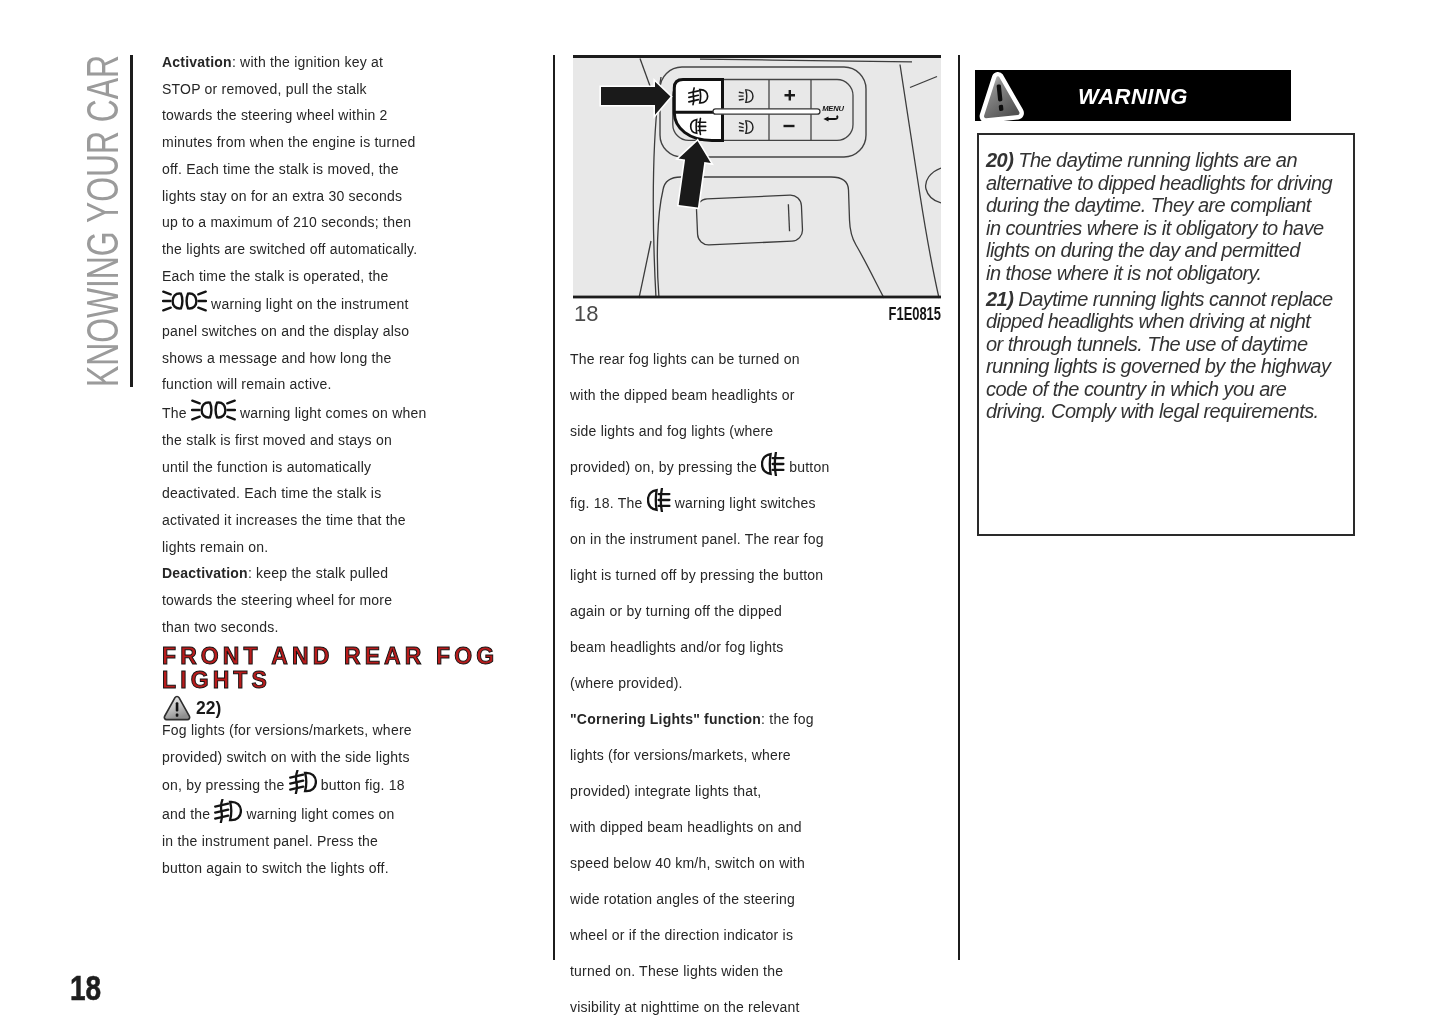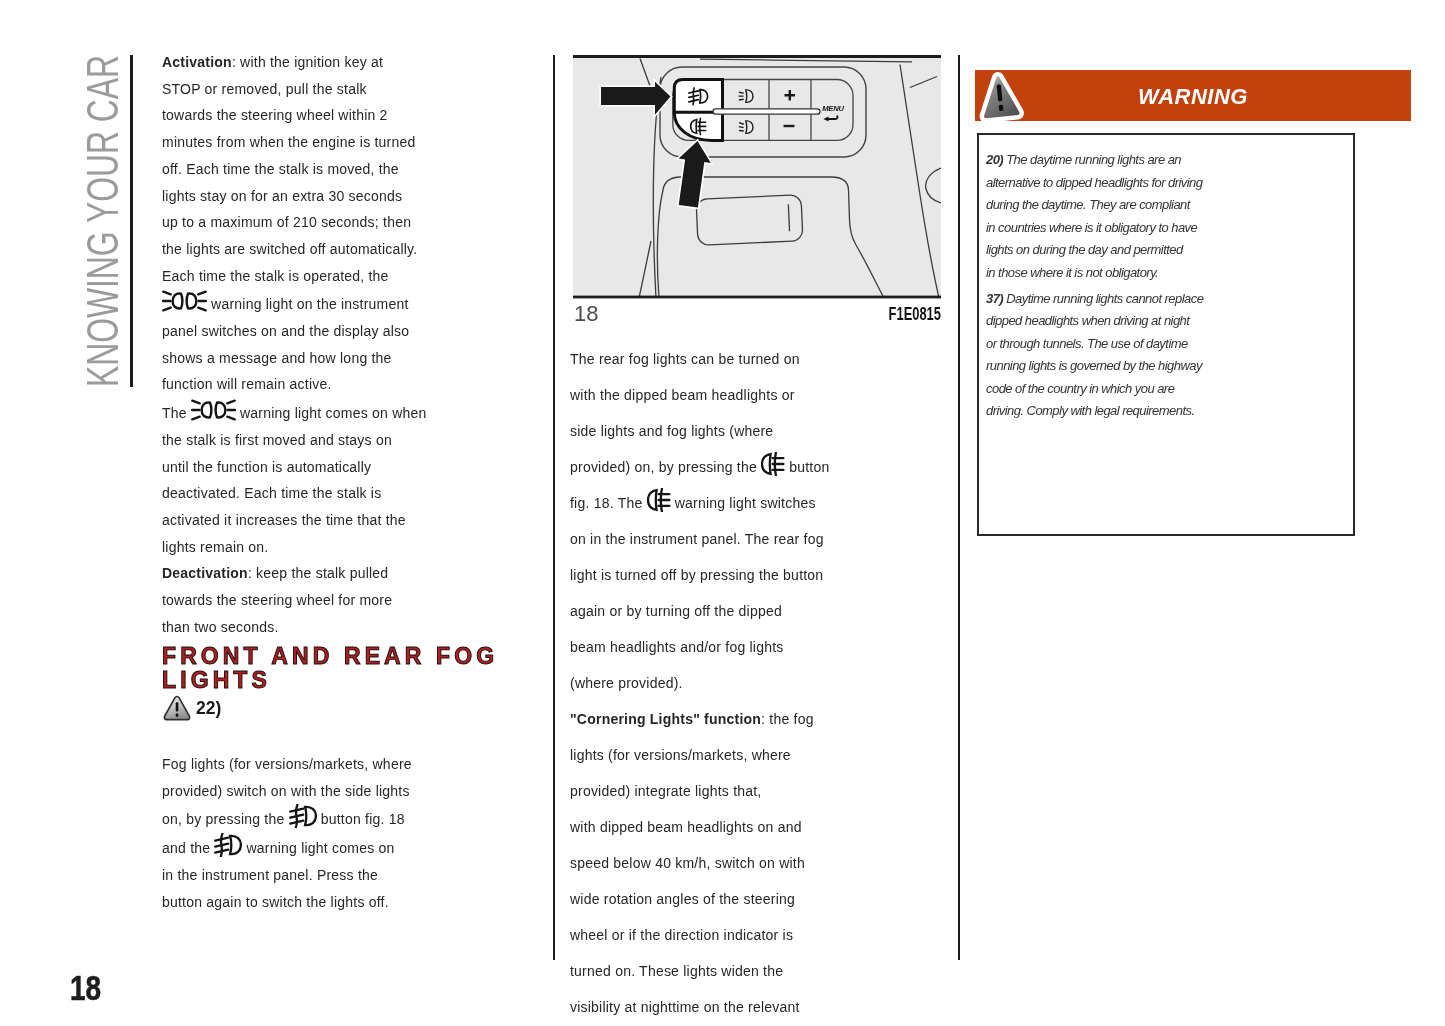--- a/index.html
+++ b/index.html
@@ -8,25 +8,25 @@
   .abs{position:absolute;}
   .body-txt{font-size:14px;line-height:26.7px;color:#262626;letter-spacing:0.22px;}
   .ic{display:inline-block;vertical-align:-4px;}
   .sidebar{left:86px;top:55px;width:34px;height:332px;}
   .sidebar span{position:absolute;left:50%;top:50%;transform:translate(-50%,-50%) rotate(-90deg) scaleX(0.708);
       white-space:nowrap;font-size:45px;color:#9b9b9b;letter-spacing:0px;}
   .sideline{left:130px;top:55px;width:3px;height:332px;background:#1c1c1c;}
   .divider{width:2px;background:#1c1c1c;top:55px;height:905px;}
   .heading{font-size:23px;line-height:23.5px;font-weight:bold;color:#b91c1c;letter-spacing:4.1px;-webkit-text-stroke:0.95px #111;}
   .pagenum{left:70px;top:968px;font-size:35px;font-weight:bold;color:#1e1e1e;letter-spacing:0px;transform:scaleX(0.8);transform-origin:0 0;-webkit-text-stroke:0.6px #1e1e1e;}
-  .warnbar{left:975px;top:70px;width:436px;height:51px;background:#c2410c;}
+  .warnbar{left:975px;top:70px;width:316px;height:51px;background:#000000;}
   .warnbar span{position:absolute;left:0;right:0;top:13.5px;text-align:center;
       font-size:22px;font-weight:bold;font-style:italic;color:#fff;letter-spacing:0.5px;}
   .warnbox{left:977px;top:133px;width:374px;height:399px;border:2px solid #2a2a2a;}
-  .warntxt{font-size:13px;line-height:22.5px;font-style:italic;color:#333;letter-spacing:-0.55px;}
+  .warntxt{font-size:20px;line-height:22.5px;font-style:italic;color:#333;letter-spacing:-0.55px;}
   .warntxt p{margin:0 0 4px 0;}
   .warntxt b{font-style:italic;}
   .cap18{left:574px;top:301px;font-size:22px;color:#4a4a4a;}
   .capcode{left:741px;top:303px;width:200px;text-align:right;font-size:19px;font-weight:bold;color:#141414;transform:scaleX(0.68);transform-origin:100% 0;}
 </style>
 </head>
 <body>
 <div class="abs sidebar">
     <span>KNOWING YOUR CAR</span>
   </div>
@@ -77,21 +77,21 @@
           <stop offset="0" stop-color="#f2f2f2"></stop>
           <stop offset="0.55" stop-color="#c4c4c4"></stop>
           <stop offset="1" stop-color="#8f8f8f"></stop>
         </linearGradient>
       </defs>
       <path d="M12.4,2.6 C13.3,1.1 15.7,1.1 16.6,2.6 L27.3,21.2 C28.2,22.7 27.1,24.6 25.3,24.6 L3.7,24.6 C1.9,24.6 0.8,22.7 1.7,21.2 Z" fill="url(#gs)" stroke="#2e2e2e" stroke-width="1.7"></path>
       <rect x="13.2" y="7.2" width="2.7" height="9.3" rx="1" fill="#111"></rect>
       <rect x="13.2" y="18.6" width="2.7" height="3.1" rx="0.8" fill="#111"></rect>
     </svg></div>
 <div class="abs" style="left:196px;top:698px;font-size:17.5px;font-weight:bold;color:#1a1a1a;">22)</div>
-<div class="abs body-txt" style="left:162px;top:751px;width:390px;">
+<div class="abs body-txt" style="left:162px;top:717px;width:390px;">
 Fog lights (for versions/markets, where<br>
 provided) switch on with the side lights<br>
 on, by pressing the <svg class="ic icf" width="28" height="24" viewBox="0 0 28 24">
       <g stroke="#141414" stroke-width="2.3" fill="none" stroke-linecap="round">
         <path d="M8.4,0.6 C7,4.2 6.7,8.1 7.4,12 C8.1,15.9 8.1,19.9 6.9,23.4"></path>
         <path d="M1.2,7.6 L14.2,4.6 M1.2,13.6 L14.2,10.6 M1.2,19.6 L14.2,16.6"></path>
         <path d="M16.1,2.9 C16.9,5.9 17.3,8.9 17.3,12 C17.3,15.1 16.9,18.1 16.1,21.1 C23,21.7 26.9,17.4 26.9,12 C26.9,6.6 23,2.3 16.1,2.9 Z"></path>
       </g>
     </svg> button fig. 18<br>
 and the <svg class="ic icf" width="28" height="24" viewBox="0 0 28 24">
@@ -227,21 +227,21 @@
       </g>
     </svg></div>
 <div class="abs warnbox"></div>
 <div class="abs warntxt" style="left:986px;top:149px;width:366px;">
 <p style="margin-bottom:3.9px;"><b>20)</b> The daytime running lights are an<br>
 alternative to dipped headlights for driving<br>
 during the daytime. They are compliant<br>
 in countries where is it obligatory to have<br>
 lights on during the day and permitted<br>
 in those where it is not obligatory.</p>
-<p style="margin-bottom:3.9px;"><b>37)</b> Daytime running lights cannot replace<br>
+<p style="margin-bottom:3.9px;"><b>21)</b> Daytime running lights cannot replace<br>
 dipped headlights when driving at night<br>
 or through tunnels. The use of daytime<br>
 running lights is governed by the highway<br>
 code of the country in which you are<br>
 driving. Comply with legal requirements.</p>
 </div>
 
 <div class="abs pagenum">18</div>
 
 </body></html>

